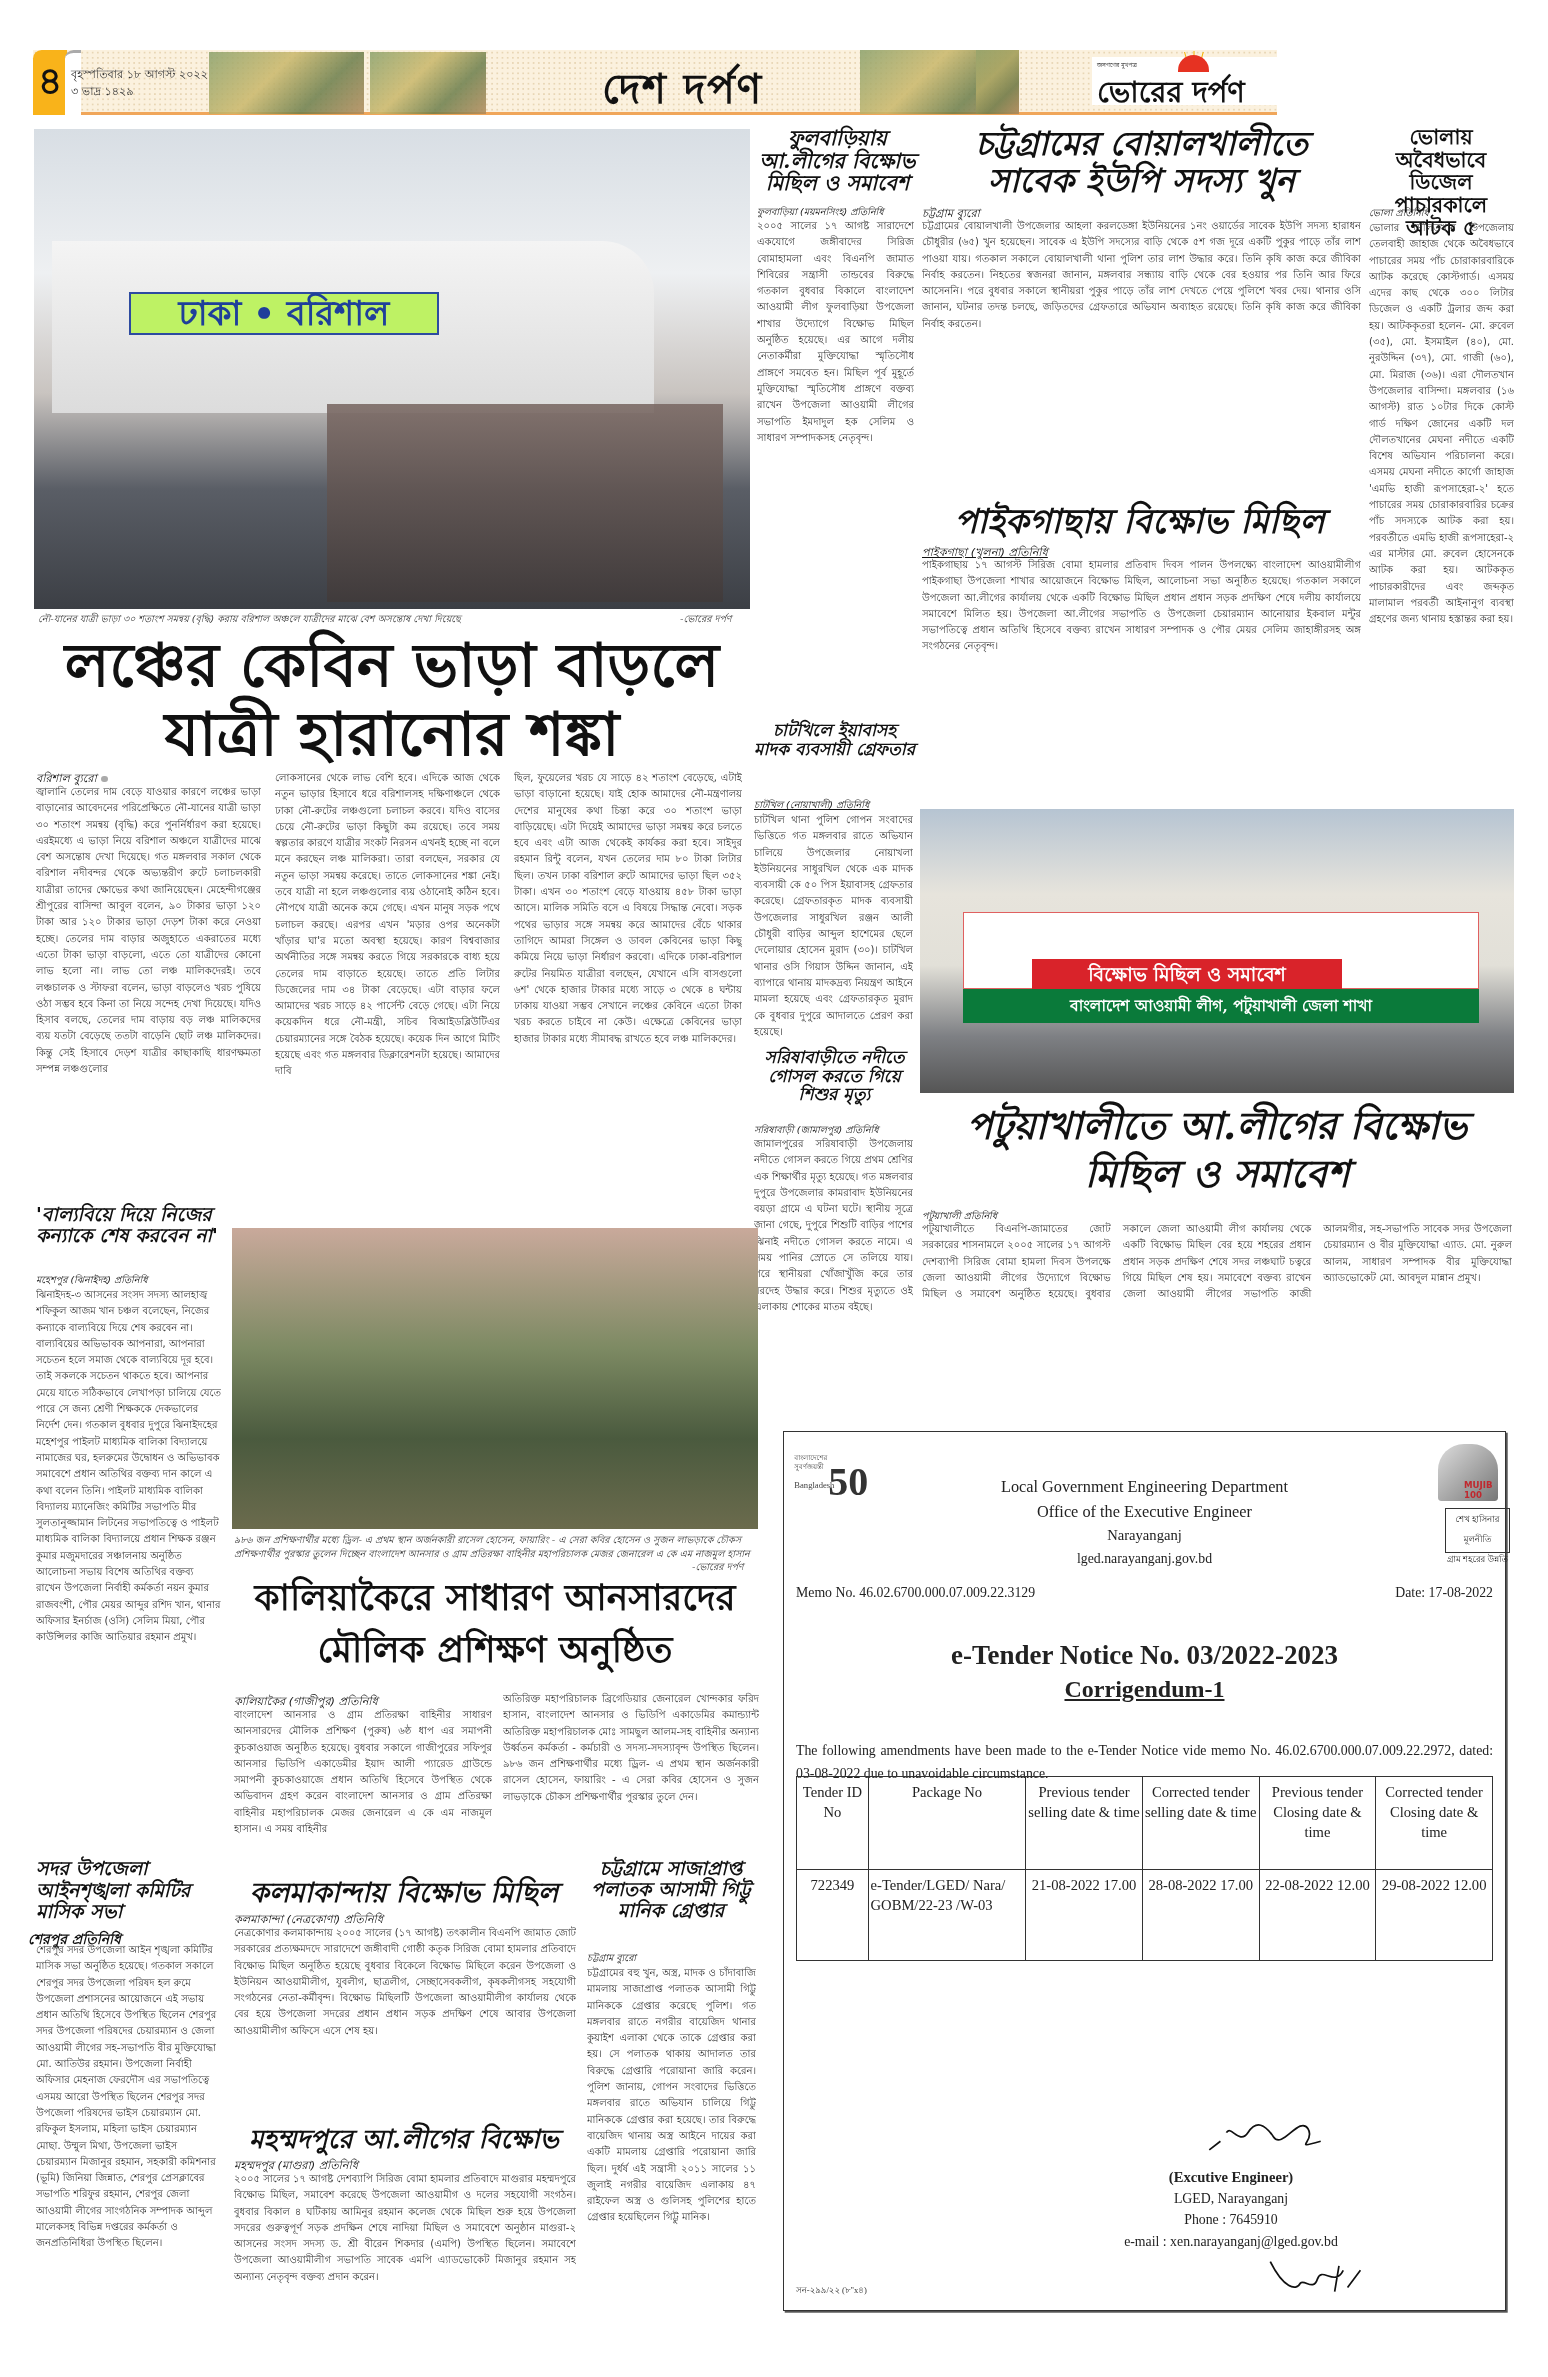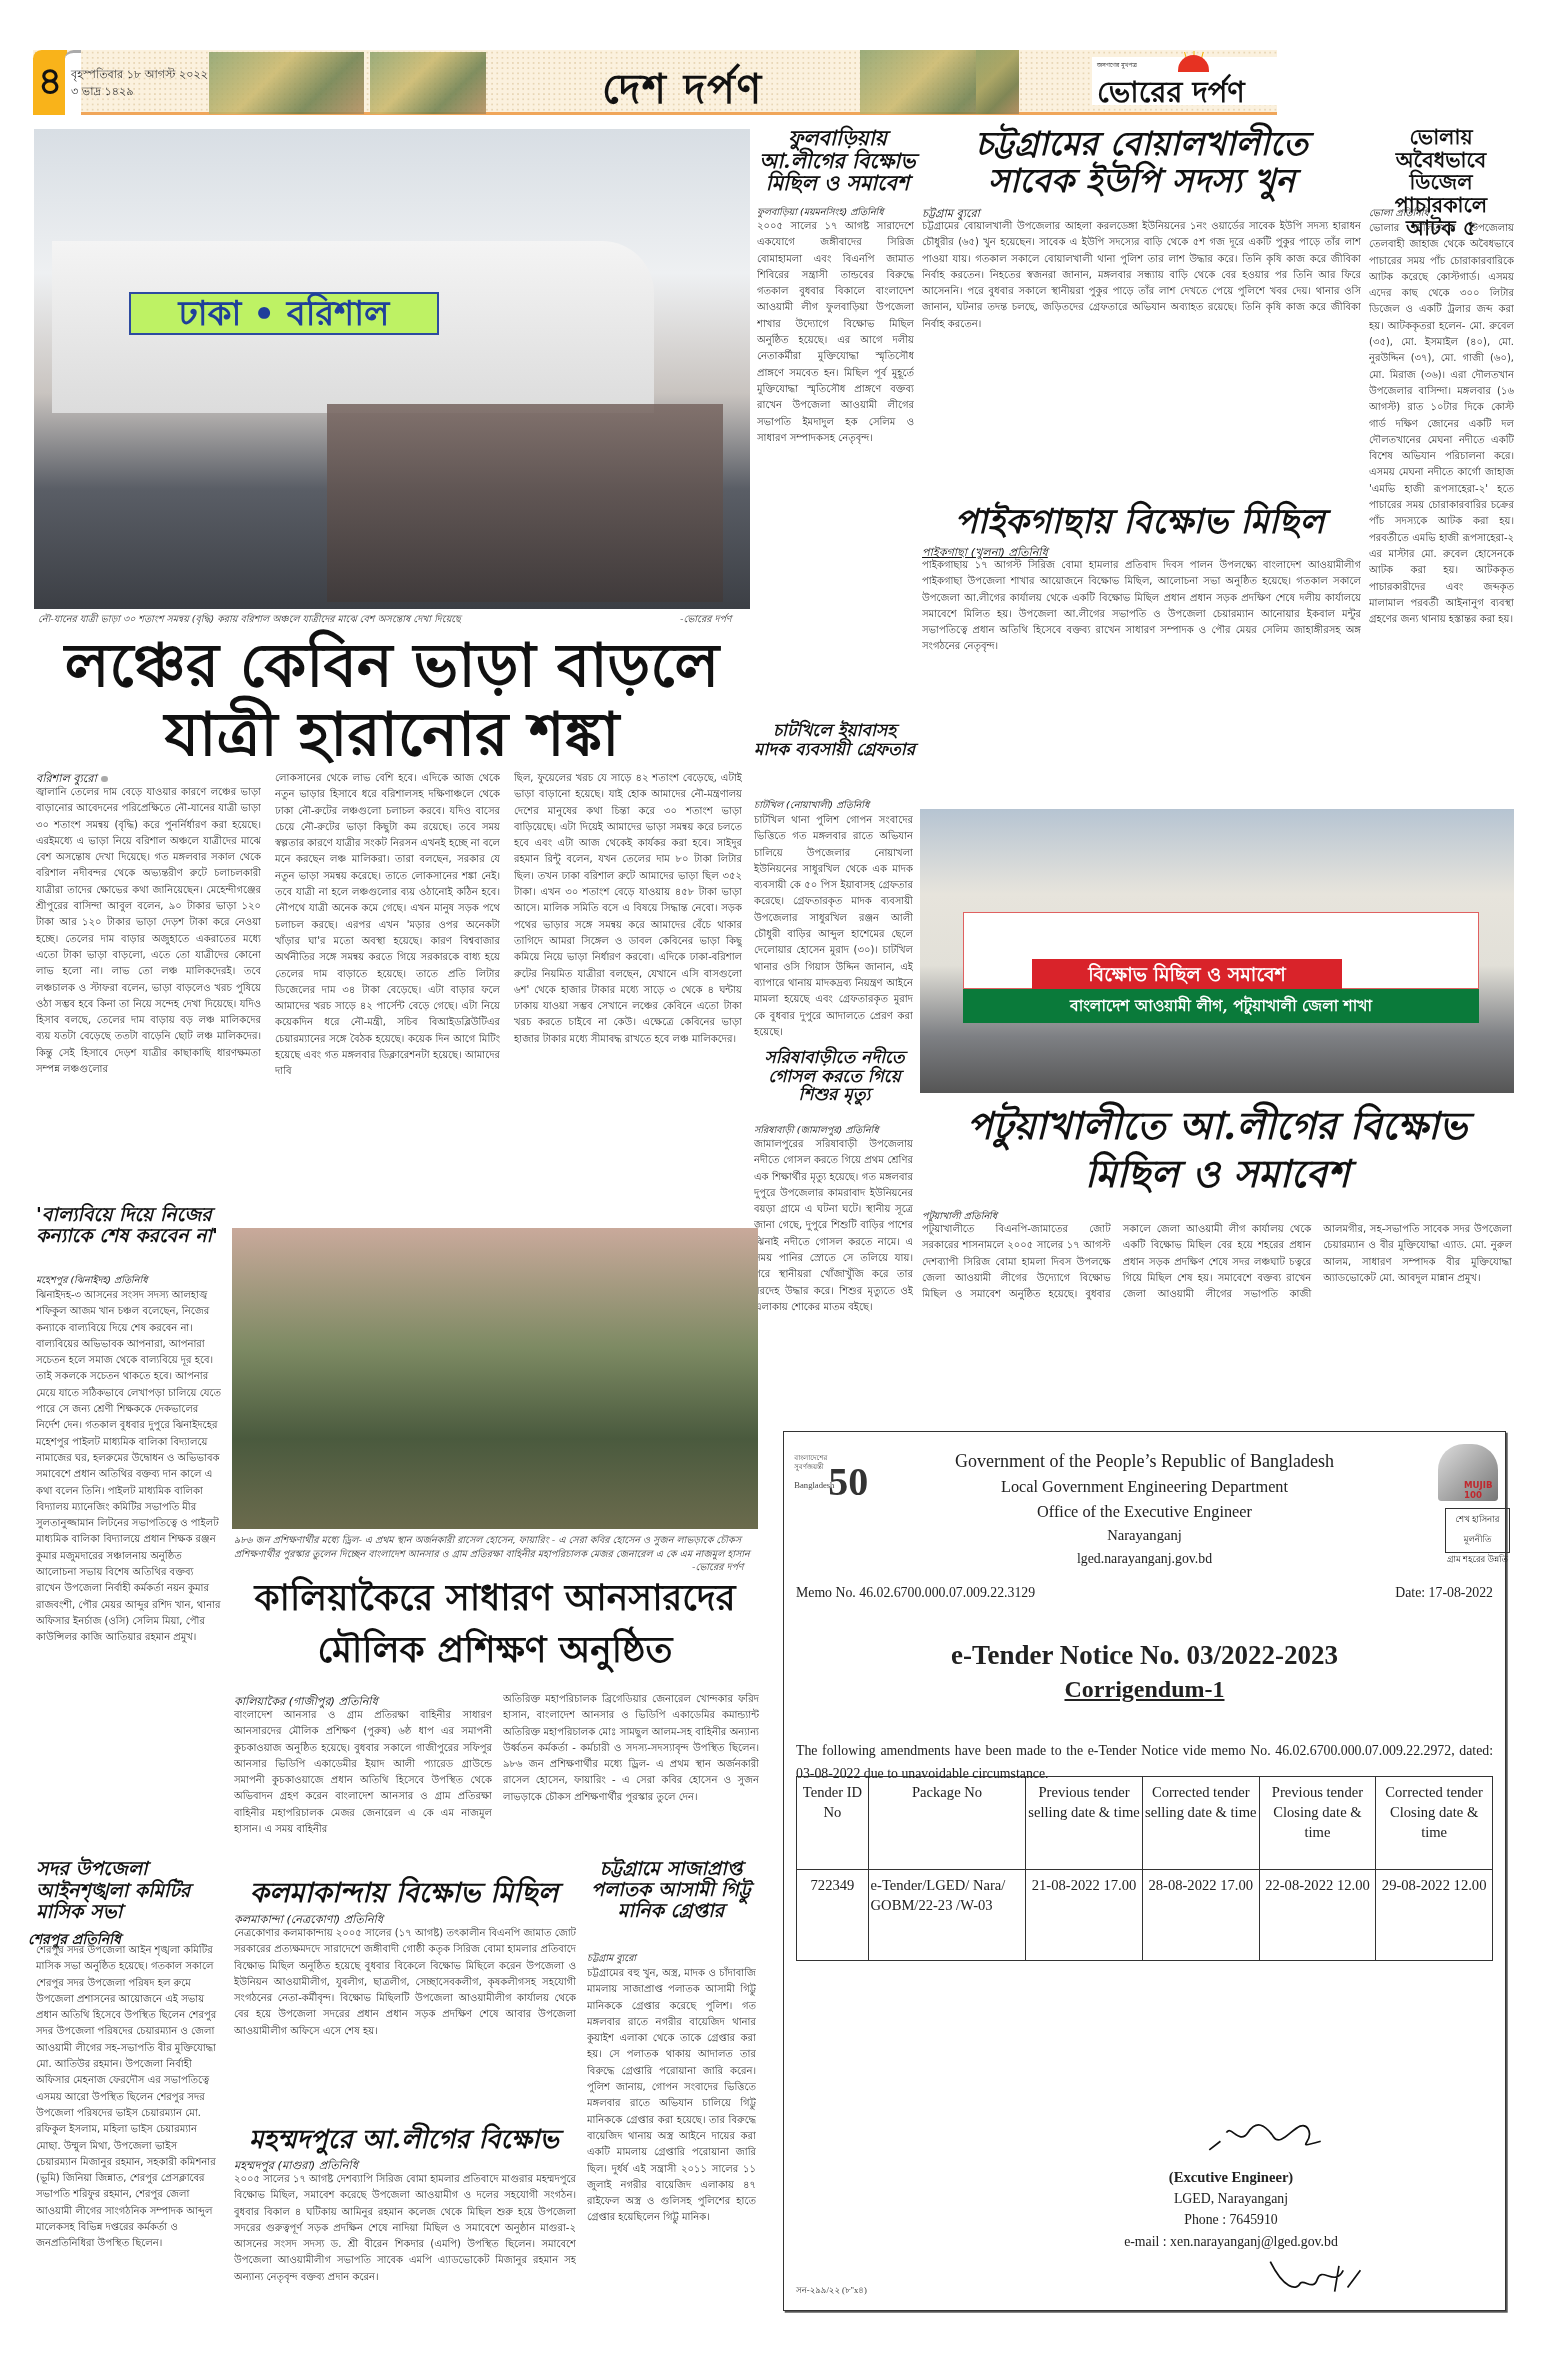--- a/index.html
+++ b/index.html
@@ -101,21 +101,21 @@
 
 <div class="abs headline" style="left:1368px;top:126px;width:146px;text-align:center;font-size:20.6px;">ভোলায় অবৈধভাবে ডিজেল পাচারকালে আটক ৫</div>
 <div class="abs byline" style="left:1369px;top:206px;font-size:9.5px;">ভোলা প্রতিনিধি</div>
 <div class="abs body-text" style="left:1369px;top:220px;width:145px;height:576px;overflow:hidden;">ভোলার দৌলতখান উপজেলায় তেলবাহী জাহাজ থেকে অবৈধভাবে পাচারের সময় পাঁচ চোরাকারবারিকে আটক করেছে কোস্টগার্ড। এসময় এদের কাছ থেকে ৩০০ লিটার ডিজেল ও একটি ট্রলার জব্দ করা হয়। আটককৃতরা হলেন- মো. রুবেল (৩৫), মো. ইসমাইল (৪০), মো. নুরউদ্দিন (৩৭), মো. গাজী (৬০), মো. মিরাজ (৩৬)। এরা দৌলতখান উপজেলার বাসিন্দা। মঙ্গলবার (১৬ আগস্ট) রাত ১০টার দিকে কোস্ট গার্ড দক্ষিণ জোনের একটি দল দৌলতখানের মেঘনা নদীতে একটি বিশেষ অভিযান পরিচালনা করে। এসময় মেঘনা নদীতে কার্গো জাহাজ 'এমভি হাজী রূপসাহেরা-২' হতে পাচারের সময় চোরাকারবারির চক্রের পাঁচ সদস্যকে আটক করা হয়। পরবর্তীতে এমভি হাজী রূপসাহেরা-২ এর মাস্টার মো. রুবেল হোসেনকে আটক করা হয়। আটককৃত পাচারকারীদের এবং জব্দকৃত মালামাল পরবর্তী আইনানুগ ব্যবস্থা গ্রহণের জন্য থানায় হস্তান্তর করা হয়।</div>
 
 <div class="abs headline" style="left:920px;top:503px;width:439px;text-align:center;font-size:34px;font-style:italic;">পাইকগাছায় বিক্ষোভ মিছিল</div>
 <div class="abs byline" style="left:922px;top:544px;text-decoration:underline;">পাইকগাছা (খুলনা) প্রতিনিধি</div>
 <div class="abs body-text" style="left:922px;top:557px;width:439px;height:241px;overflow:hidden;">পাইকগাছায় ১৭ আগস্ট সিরিজ বোমা হামলার প্রতিবাদ দিবস পালন উপলক্ষ্যে বাংলাদেশ আওয়ামীলীগ পাইকগাছা উপজেলা শাখার আয়োজনে বিক্ষোভ মিছিল, আলোচনা সভা অনুষ্ঠিত হয়েছে। গতকাল সকালে উপজেলা আ.লীগের কার্যালয় থেকে একটি বিক্ষোভ মিছিল প্রধান প্রধান সড়ক প্রদক্ষিণ শেষে দলীয় কার্যালয়ে সমাবেশে মিলিত হয়। উপজেলা আ.লীগের সভাপতি ও উপজেলা চেয়ারম্যান আনোয়ার ইকবাল মন্টুর সভাপতিত্বে প্রধান অতিথি হিসেবে বক্তব্য রাখেন সাধারণ সম্পাদক ও পৌর মেয়র সেলিম জাহাঙ্গীরসহ অঙ্গ সংগঠনের নেতৃবৃন্দ।</div>
 
 <div class="abs headline" style="left:753px;top:721px;width:163px;text-align:center;font-size:17px;font-style:italic;">চাটখিলে ইয়াবাসহ মাদক ব্যবসায়ী গ্রেফতার</div>
-<div class="abs byline" style="left:754px;top:798px;font-size:9.5px;width:163px;">চাটখিল (নোয়াখালী) প্রতিনিধি</div>
+<div class="abs byline" style="left:754px;top:798px;font-size:9.5px;width:163px;text-decoration:underline;">চাটখিল (নোয়াখালী) প্রতিনিধি</div>
 <div class="abs body-text" style="left:754px;top:812px;width:159px;height:232px;overflow:hidden;">চাটখিল থানা পুলিশ গোপন সংবাদের ভিত্তিতে গত মঙ্গলবার রাতে অভিযান চালিয়ে উপজেলার নোয়াখলা ইউনিয়নের সাধুরখিল থেকে এক মাদক ব্যবসায়ী কে ৫০ পিস ইয়াবাসহ গ্রেফতার করেছে। গ্রেফতারকৃত মাদক ব্যবসায়ী উপজেলার সাধুরখিল রঞ্জন আলী চৌধুরী বাড়ির আব্দুল হাশেমের ছেলে দেলোয়ার হোসেন মুরাদ (৩০)। চাটখিল থানার ওসি গিয়াস উদ্দিন জানান, এই ব্যাপারে থানায় মাদকদ্রব্য নিয়ন্ত্রণ আইনে মামলা হয়েছে এবং গ্রেফতারকৃত মুরাদ কে বুধবার দুপুরে আদালতে প্রেরণ করা হয়েছে।</div>
 
 <div class="abs headline" style="left:753px;top:1048px;width:163px;text-align:center;font-size:17px;font-style:italic;">সরিষাবাড়ীতে নদীতে গোসল করতে গিয়ে শিশুর মৃত্যু</div>
 <div class="abs byline" style="left:754px;top:1123px;font-size:9.5px;width:163px;">সরিষাবাড়ী (জামালপুর) প্রতিনিধি</div>
 <div class="abs body-text" style="left:754px;top:1136px;width:159px;height:267px;overflow:hidden;">জামালপুরের সরিষাবাড়ী উপজেলায় নদীতে গোসল করতে গিয়ে প্রথম শ্রেণির এক শিক্ষার্থীর মৃত্যু হয়েছে। গত মঙ্গলবার দুপুরে উপজেলার কামরাবাদ ইউনিয়নের বয়ড়া গ্রামে এ ঘটনা ঘটে। স্থানীয় সূত্রে জানা গেছে, দুপুরে শিশুটি বাড়ির পাশের ঝিনাই নদীতে গোসল করতে নামে। এ সময় পানির স্রোতে সে তলিয়ে যায়। পরে স্থানীয়রা খোঁজাখুঁজি করে তার মরদেহ উদ্ধার করে। শিশুর মৃত্যুতে ওই এলাকায় শোকের মাতম বইছে।</div>
 
 <div class="abs rally-photo"></div>
 <div class="abs rally-banner"></div>
 <div class="abs rally-banner-red">বিক্ষোভ মিছিল ও সমাবেশ</div>
 <div class="abs rally-banner-green">বাংলাদেশ আওয়ামী লীগ, পটুয়াখালী জেলা শাখা</div>
@@ -154,21 +154,20 @@
 <div class="abs headline" style="left:585px;top:1858px;width:172px;text-align:center;font-size:19px;font-style:italic;">চট্টগ্রামে সাজাপ্রাপ্ত পলাতক আসামী গিট্টু মানিক গ্রেপ্তার</div>
 <div class="abs byline" style="left:587px;top:1951px;font-size:9.5px;">চট্টগ্রাম ব্যুরো</div>
 <div class="abs body-text" style="left:587px;top:1965px;width:169px;height:387px;overflow:hidden;">চট্টগ্রামের বহু খুন, অস্ত্র, মাদক ও চাঁদাবাজি মামলায় সাজাপ্রাপ্ত পলাতক আসামী গিট্টু মানিককে গ্রেপ্তার করেছে পুলিশ। গত মঙ্গলবার রাতে নগরীর বায়েজিদ থানার কুয়াইশ এলাকা থেকে তাকে গ্রেপ্তার করা হয়। সে পলাতক থাকায় আদালত তার বিরুদ্ধে গ্রেপ্তারি পরোয়ানা জারি করেন। পুলিশ জানায়, গোপন সংবাদের ভিত্তিতে মঙ্গলবার রাতে অভিযান চালিয়ে গিট্টু মানিককে গ্রেপ্তার করা হয়েছে। তার বিরুদ্ধে বায়েজিদ থানায় অস্ত্র আইনে দায়ের করা একটি মামলায় গ্রেপ্তারি পরোয়ানা জারি ছিল। দুর্ধর্ষ এই সন্ত্রাসী ২০১১ সালের ১১ জুলাই নগরীর বায়েজিদ এলাকায় ৪৭ রাইফেল অস্ত্র ও গুলিসহ পুলিশের হাতে গ্রেপ্তার হয়েছিলেন গিট্টু মানিক।</div>
 
 <div class="abs tender">
   <div class="abs" style="left:10.3px;top:17px;width:69px;height:69px;">
     <div style="position:absolute;left:0;top:5.2px;font-size:6.9px;line-height:8.6px;color:#444;width:39px;">বাংলাদেশের সুবর্ণজয়ন্তী</div>
     <div style="position:absolute;left:0;top:31px;font-size:8.6px;color:#444;">Bangladesh</div>
     <div style="position:absolute;left:34px;top:8.6px;font:bold 40px 'Liberation Serif',serif;color:#333;">50</div>
   </div>
-  <div class="t-line" style="top:19px;font-size:18px;">Government of the People’s Republic of Bangladesh</div>
   <div class="t-line" style="top:45px;font-size:16.3px;">Local Government Engineering Department</div>
   <div class="t-line" style="top:70px;font-size:16.3px;">Office of the Executive Engineer</div>
   <div class="t-line" style="top:95px;font-size:14.6px;">Narayanganj</div>
   <div class="t-line" style="top:119px;font-size:13.8px;">lged.narayanganj.gov.bd</div>
 
   <div class="abs" style="left:654px;top:12px;width:60px;height:57px;background:linear-gradient(135deg,#ddd,#777);border-radius:26px 26px 3.4px 3.4px;"></div>
   <div class="abs" style="left:680px;top:48px;font:bold 8.6px 'DejaVu Sans',sans-serif;color:#c0282e;">MUJIB 100</div>
   <div class="abs" style="left:661px;top:76px;width:65px;height:45px;border:0.9px solid #333;font-size:8.6px;text-align:center;line-height:20px;">
     <div>শেখ হাসিনার মূলনীতি</div>
     <div>গ্রাম শহরের উন্নতি</div>

